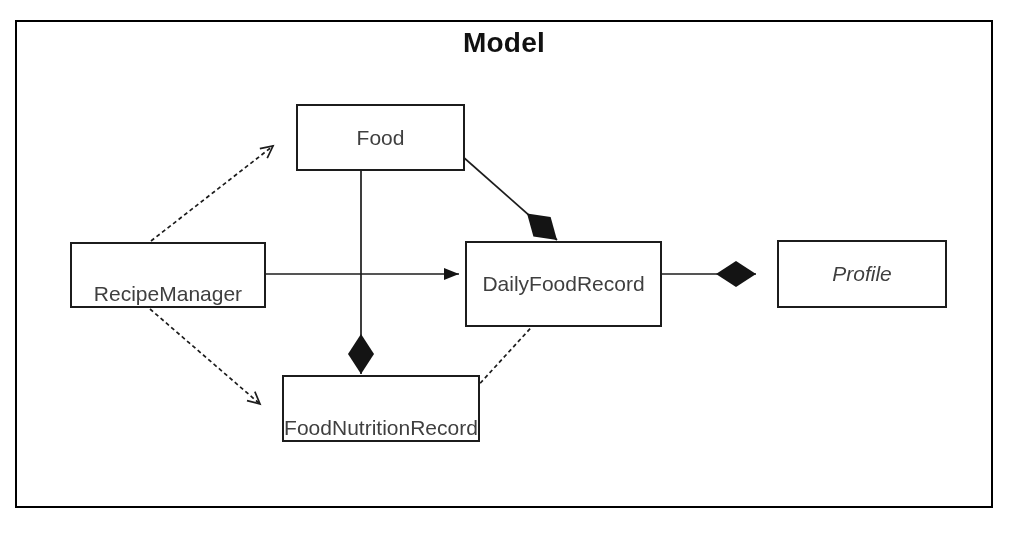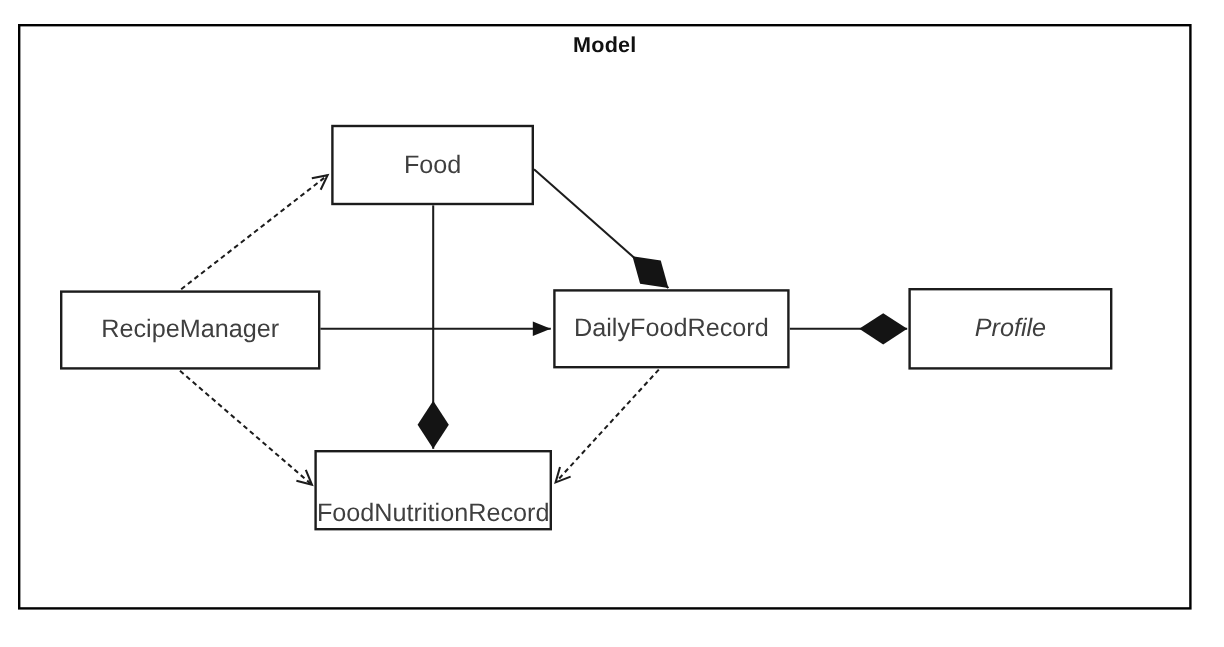--- a/index.html
+++ b/index.html
@@ -25,39 +25,40 @@
     width: 978px; height: 488px;
     border: 2px solid #000000;
     box-sizing: border-box;
     background: #ffffff;
   }
   .diagram-title {
     position: absolute;
     left: 15px; top: 27px;
     width: 978px;
     text-align: center;
-    font-size: 18px;
+    font-size: 28px;
     font-weight: bold;
     color: #111111;
     letter-spacing: 0.2px;
   }
   #edge-layer {
     position: absolute;
     left: 0; top: 0;
     width: 1020px; height: 539px;
   }
   .node {
     position: absolute;
     box-sizing: border-box;
     border: 2px solid #1c1c1c;
     background: #ffffff;
     display: flex;
     align-items: center;
     justify-content: center;
     z-index: 2;
+    margin-left: 20px;
   }
   .node-label {
     font-size: 21px;
     color: #3f3f3f;
     white-space: nowrap;
   }
   .mk-fill  { fill: #141414; stroke: none; }
   .mk-open  { fill: none; stroke: #1c1c1c; stroke-width: 1.7px; }
 </style>
 </head>
@@ -87,25 +88,25 @@
       <line x1="445" y1="141" x2="557" y2="240" stroke="#1c1c1c" stroke-width="1.7" marker-end="url(#m-diamond)"></line>
       <line x1="361" y1="171" x2="361" y2="374" stroke="#1c1c1c" stroke-width="1.7" marker-end="url(#m-diamond)"></line>
       <line x1="658" y1="274" x2="756" y2="274" stroke="#1c1c1c" stroke-width="1.7" marker-end="url(#m-diamond)"></line>
       <line x1="549" y1="308" x2="463" y2="402" stroke="#1c1c1c" stroke-width="1.7" stroke-dasharray="4 3" marker-end="url(#m-open-arrow)"></line>
     </svg>
 
   <div class="node" style="left: 276px; top: 104px; width: 169px; height: 67px;">
     <span class="node-label">Food</span>
   </div>
 
-  <div class="node" style="left: 50px; top: 242px; width: 217px; height: 66px;">
+  <div class="node" style="left: 50px; top: 242px; width: 196px; height: 66px; align-items: flex-end;">
     <span class="node-label">RecipeManager</span>
   </div>
 
-  <div class="node" style="left: 461px; top: 241px; width: 197px; height: 66px;">
+  <div class="node" style="left: 445px; top: 241px; width: 197px; height: 86px;">
     <span class="node-label">DailyFoodRecord</span>
   </div>
 
   <div class="node" style="left: 757px; top: 240px; width: 170px; height: 68px; font-style: italic;">
     <span class="node-label">Profile</span>
   </div>
 
   <div class="node" style="left: 262px; top: 375px; width: 198px; height: 67px; align-items: flex-end;">
     <span class="node-label">FoodNutritionRecord</span>
   </div>

